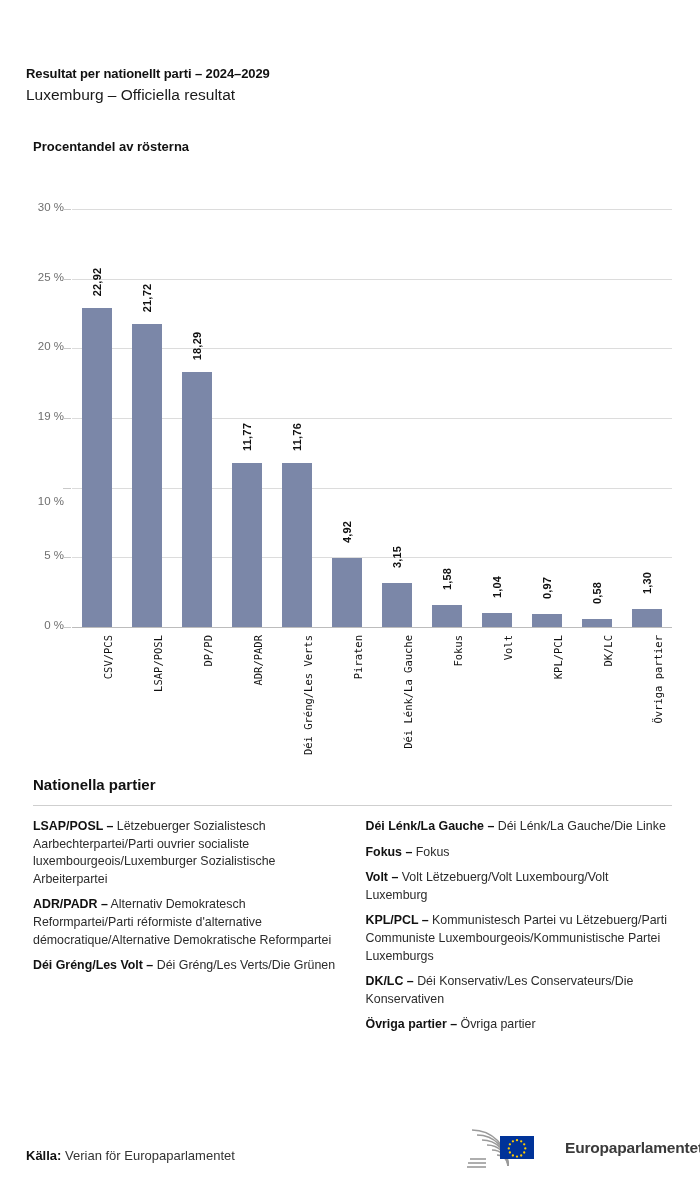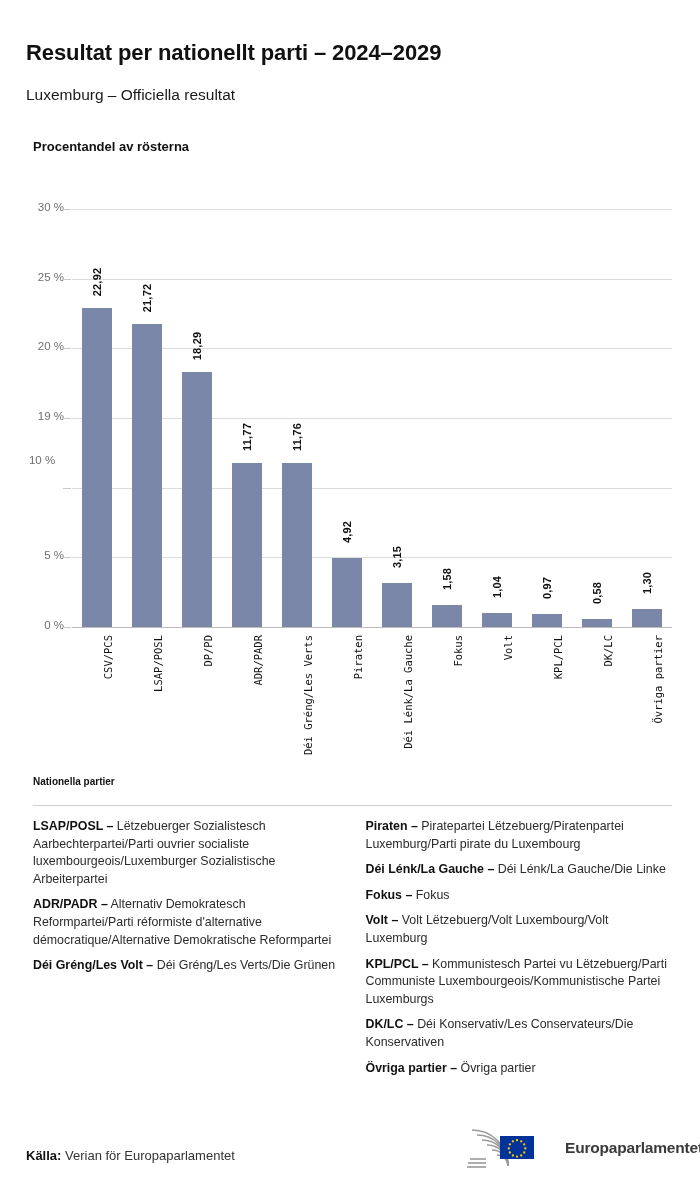--- a/index.html
+++ b/index.html
@@ -17,22 +17,22 @@
   .topbar {
     position: absolute; left: 0; top: 0; width: 700px; height: 33px;
     background: #ebebeb;
     display: flex; align-items: center; justify-content: space-between;
     padding: 0 26px;
   }
   .topbar-tz   { font-size: 12.5px; color: #333; }
 
   
   .title {
-    position: absolute; left: 26px; top: 40px;
-    font-size: 22px; font-weight: bold; color: #111; letter-spacing: -0.1px;
+    position: absolute; left: 26px; top: 66px;
+    font-size: 13px; font-weight: bold; color: #111; letter-spacing: -0.1px;
   }
   .subtitle {
     position: absolute; left: 26px; top: 86px;
     font-size: 15.5px; font-weight: normal; color: #1a1a1a;
   }
   .chart-caption {
     position: absolute; left: 33px; top: 139px;
     font-size: 13px; font-weight: bold; color: #111;
   }
 
@@ -67,21 +67,21 @@
     font-size: 10.5px; color: #111; white-space: nowrap;
     transform-origin: left top;
     transform: rotate(-90deg) translateX(-100%);
     font-family: "DejaVu Sans Mono", monospace;
     letter-spacing: 0px;
   }
 
   
   .legend-title {
     position: absolute; left: 33px; top: 776px;
-    font-size: 10px; font-weight: bold; color: #111;
+    font-size: 15px; font-weight: bold; color: #111;
   }
   .legend-rule {
     position: absolute; left: 33px; top: 805px; width: 639px; height: 1px; background: #cfcfcf;
   }
   .legend-cols {
     position: absolute; left: 33px; top: 818px; width: 639px;
     display: flex; gap: 26px; align-items: flex-start;
   }
   .legend-col { width: 313px; }
   .legend-item {
@@ -112,21 +112,21 @@
   <div class="title">Resultat per nationellt parti – 2024–2029</div>
   <div class="subtitle">Luxemburg – Officiella resultat</div>
   <div class="chart-caption">Procentandel av rösterna</div>
 
   <div class="chart">
     <div id="yaxis">
         <div class="ytick-label" style="left: 20px; top: 619px;">0 %</div>
         <div class="ytick-dash" style="left: 63px; top: 627px;"></div>
         <div class="ytick-label" style="left: 20px; top: 549.333px;">5 %</div>
         <div class="ytick-dash" style="left: 63px; top: 557.333px;"></div>
-        <div class="ytick-label" style="left: 20px; top: 454px; text-align: center;">10 %</div>
+        <div class="ytick-label" style="left: 20px; top: 495px;">10 %</div>
         <div class="ytick-dash" style="left: 63px; top: 487.667px;"></div>
         <div class="ytick-label" style="left: 20px; top: 410px;">19 %</div>
         <div class="ytick-dash" style="left: 63px; top: 418px;"></div>
         <div class="ytick-label" style="left: 20px; top: 340.333px;">20 %</div>
         <div class="ytick-dash" style="left: 63px; top: 348.333px;"></div>
         <div class="ytick-label" style="left: 20px; top: 270.667px;">25 %</div>
         <div class="ytick-dash" style="left: 63px; top: 278.667px;"></div>
         <div class="ytick-label" style="left: 20px; top: 201px;">30 %</div>
         <div class="ytick-dash" style="left: 63px; top: 209px;"></div>
       </div>
@@ -209,21 +209,20 @@
 
   <div class="legend-title">Nationella partier</div>
   <div class="legend-rule"></div>
   <div class="legend-cols">
     <div class="legend-col" id="legend-left">
         <div class="legend-item"><span class="abbr">LSAP/POSL –</span><span> Lëtzebuerger Sozialistesch Aarbechterpartei/Parti ouvrier socialiste luxembourgeois/Luxemburger Sozialistische Arbeiterpartei</span></div>
         <div class="legend-item"><span class="abbr">ADR/PADR –</span><span> Alternativ Demokratesch Reformpartei/Parti réformiste d'alternative démocratique/Alternative Demokratische Reformpartei</span></div>
         <div class="legend-item"><span class="abbr">Déi Gréng/Les Volt –</span><span> Déi Gréng/Les Verts/Die Grünen</span></div>
       </div>
     <div class="legend-col" id="legend-right">
-        <div class="legend-item"><span class="abbr">Piraten –</span><span> Piratepartei Lëtzebuerg/Piratenpartei Luxemburg/Parti pirate du Luxembourg</span></div>
         <div class="legend-item"><span class="abbr">Déi Lénk/La Gauche –</span><span> Déi Lénk/La Gauche/Die Linke</span></div>
         <div class="legend-item"><span class="abbr">Fokus –</span><span> Fokus</span></div>
         <div class="legend-item"><span class="abbr">Volt –</span><span> Volt Lëtzebuerg/Volt Luxembourg/Volt Luxemburg</span></div>
         <div class="legend-item"><span class="abbr">KPL/PCL –</span><span> Kommunistesch Partei vu Lëtzebuerg/Parti Communiste Luxembourgeois/Kommunistische Partei Luxemburgs</span></div>
         <div class="legend-item"><span class="abbr">DK/LC –</span><span> Déi Konservativ/Les Conservateurs/Die Konservativen</span></div>
         <div class="legend-item"><span class="abbr">Övriga partier –</span><span> Övriga partier</span></div>
       </div>
   </div>
 
   <div class="footer-source">

